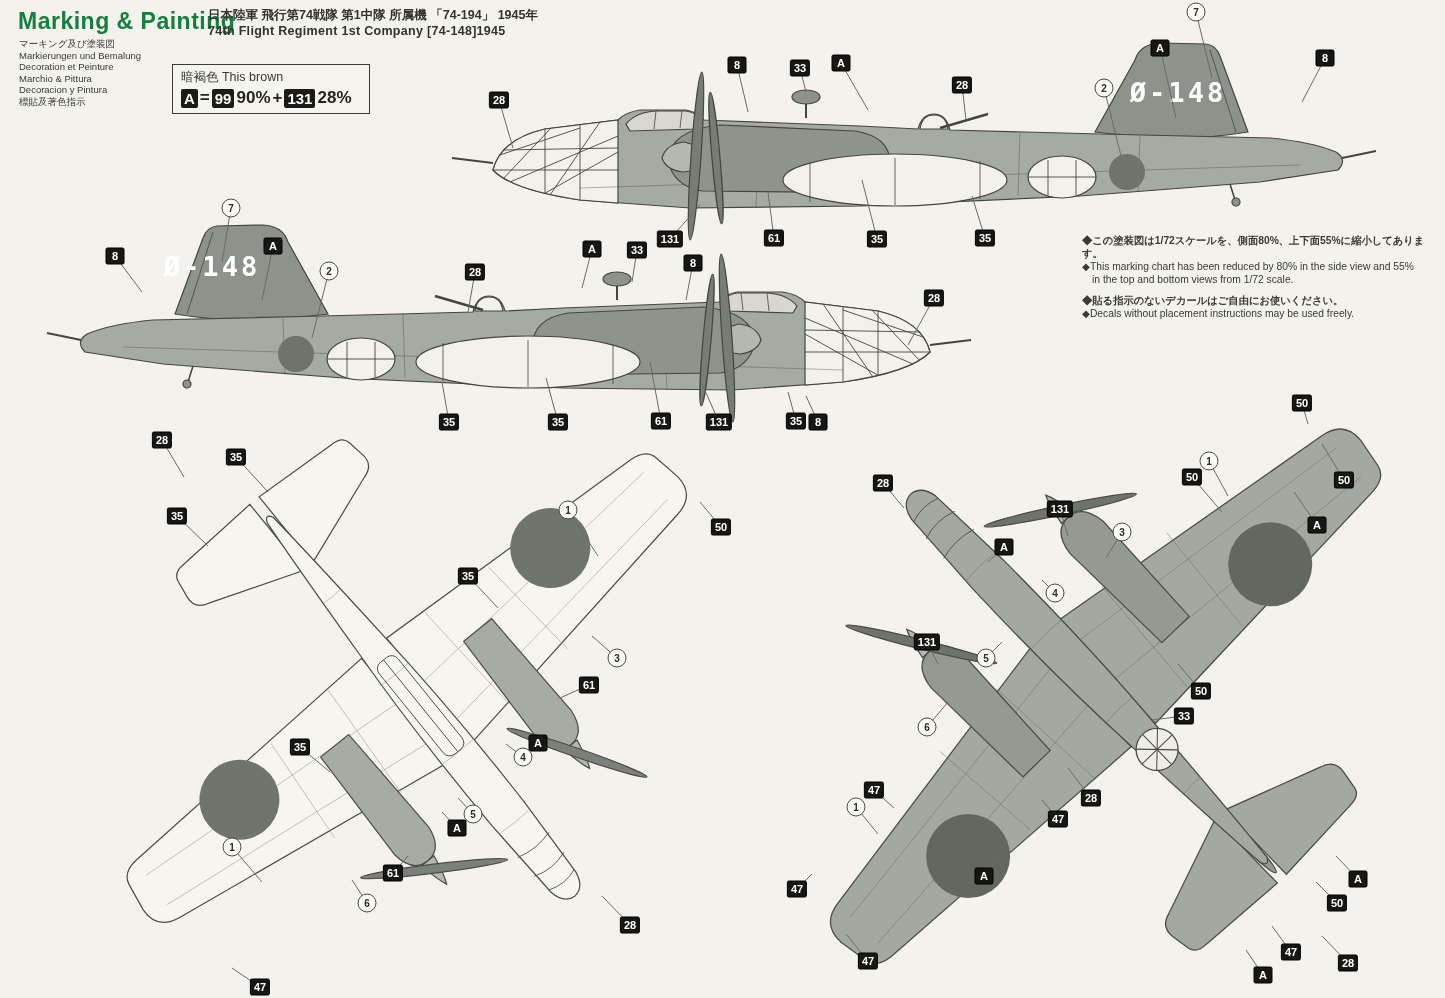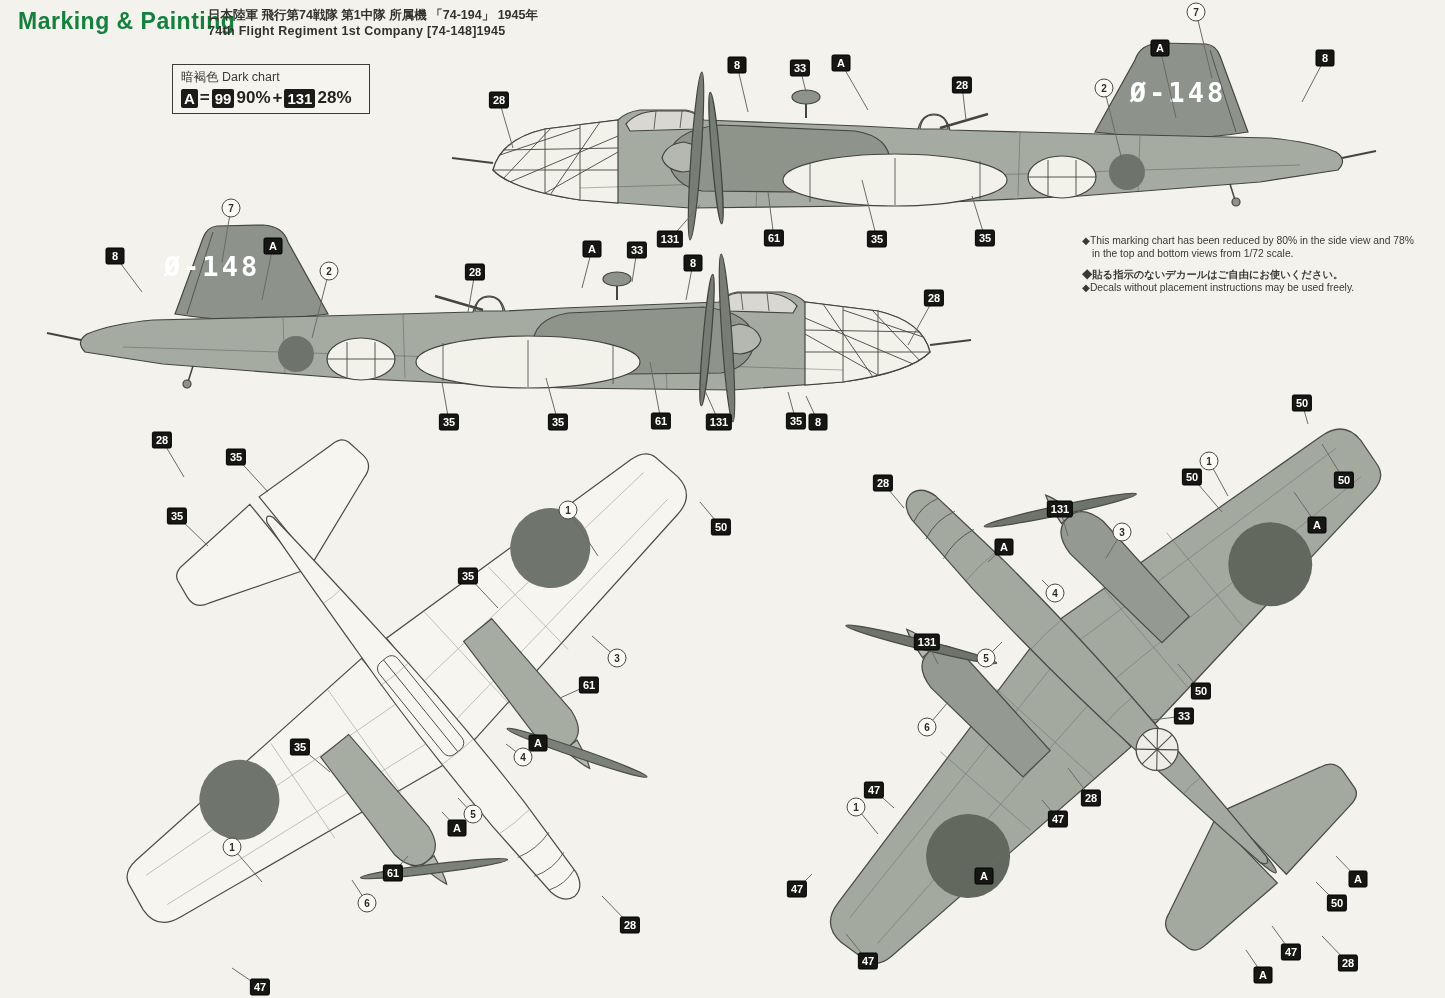--- a/index.html
+++ b/index.html
@@ -33,41 +33,50 @@
   .co-circle{width:17px;height:17px;border-radius:50%;background:#fbfaf5;border:1.2px solid #4a4a44;
              color:#2c2c27;font-size:10px;font-weight:bold;}
   .tailcode{font-family:"DejaVu Sans Mono",monospace;font-weight:bold;letter-spacing:3px;}
 </style>
 </head>
 <body>
 
 <div class="page">
 
   <div class="hdr-title">Marking &amp; Painting</div>
+  <div class="hdr-subs">
+    <div>マーキング及び塗装図</div>
+    <div>Markierungen und Bemalung</div>
+    <div>Decoration et Peinture</div>
+    <div>Marchio &amp; Pittura</div>
+    <div>Decoracion y Pintura</div>
+    <div>標貼及著色指示</div>
+  </div>
   <div class="ac-jp">日本陸軍 飛行第74戦隊 第1中隊 所属機 「74-194」 1945年</div>
   <div class="ac-en">74th Flight Regiment 1st Company [74-148]1945</div>
 
   <div class="legend">
     <div class="legend-l1">
       <span>暗褐色</span>
-      <span>Dark chart</span>
+      <span>This brown</span>
     </div>
     <div class="legend-l2">
       <span class="pbox">A</span>
       <span>=</span>
       <span class="pbox">99</span>
       <span>90%</span>
       <span>+</span>
       <span class="pbox">131</span>
       <span>28%</span>
     </div>
   </div>
 
   <div class="notes">
-    <div>◆This marking chart has been reduced by 80% in the side view and 78%</div>
+    <div class="jp">◆この塗装図は1/72スケールを、側面80%、上下面55%に縮小してあります。</div>
+    <div>◆This marking chart has been reduced by 80% in the side view and 55%</div>
     <div class="indent">in the top and bottom views from 1/72 scale.</div>
     <div class="gap"></div>
     <div class="jp">◆貼る指示のないデカールはご自由にお使いください。</div>
     <div>◆Decals without placement instructions may be used freely.</div>
   </div>
 
   <svg width="0" height="0" style="position:absolute" aria-hidden="true">
     <defs>
       <clipPath id="noseclip">
         <path d="M53 140 C58 120 75 106 105 99 L178 90 L178 173 L140 170 Q72 160 53 140 Z"></path>

